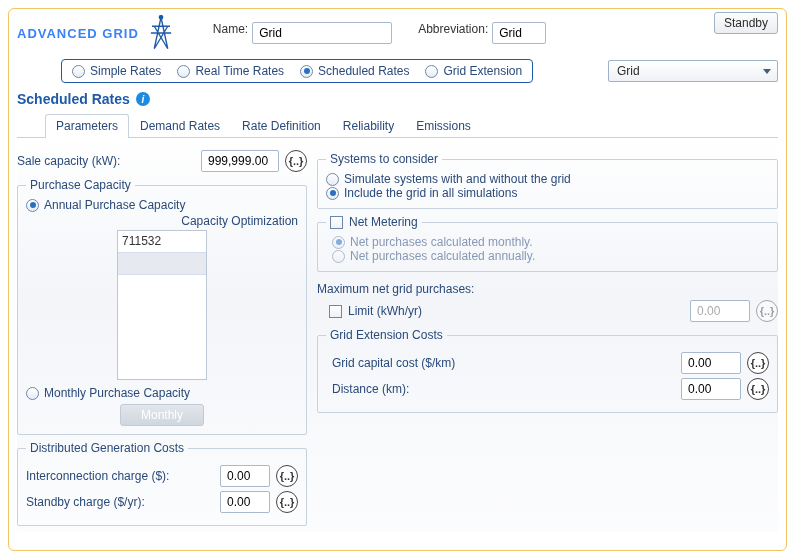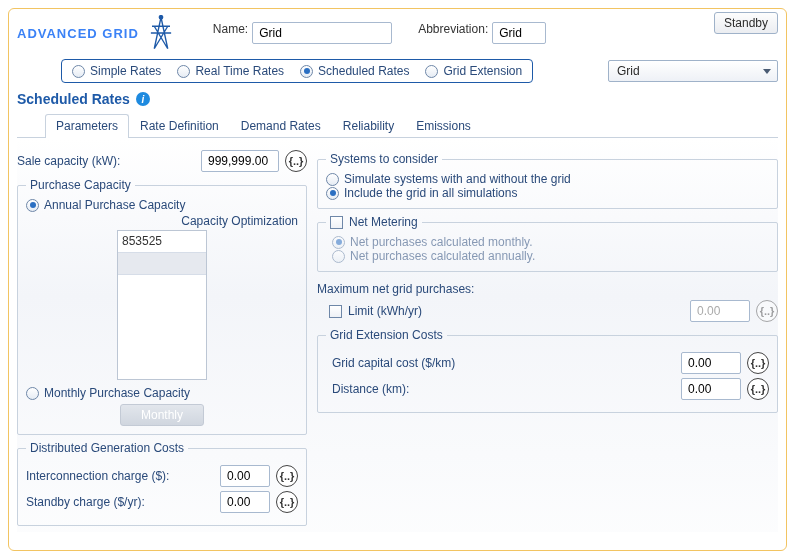--- a/index.html
+++ b/index.html
@@ -88,22 +88,22 @@
       </div>
   </div>
 
   <div class="section-title">
     <span>Scheduled Rates</span>
     <span class="info-ico">i</span>
   </div>
 
   <div class="tabs">
     <div class="tab active">Parameters</div>
+    <div class="tab">Demand Rates</div>
     <div class="tab">Rate Definition</div>
-    <div class="tab">Demand Rates</div>
     <div class="tab">Reliability</div>
     <div class="tab">Emissions</div>
   </div>
 
   <div class="content">
 
     <div class="col" style="max-width:290px">
       <div class="row">
         <span class="lbl" style="flex:1">Sale capacity (kW):</span>
         <input class="txt right" style="width: 78px;" value="999,999.00">
@@ -111,21 +111,21 @@
       </div>
 
       <fieldset>
         <legend>Purchase Capacity</legend>
         <div class="radio">
             <span class="orb sel"></span>
             <span class="lbl">Annual Purchase Capacity</span>
           </div>
         <div style="text-align:right; color:#2a4a7a; margin-top:2px">Capacity Optimization</div>
         <div class="capbox">
-          <div class="capcell">853525</div>
+          <div class="capcell">711532</div>
           <div class="capcell shade"></div>
           <div style="flex:1"></div>
         </div>
         <div class="radio">
             <span class="orb"></span>
             <span class="lbl">Monthly Purchase Capacity</span>
           </div>
         <div style="text-align:center; margin-top:4px">
           <button class="btn disabled" style="width:84px">Monthly</button>
         </div>

